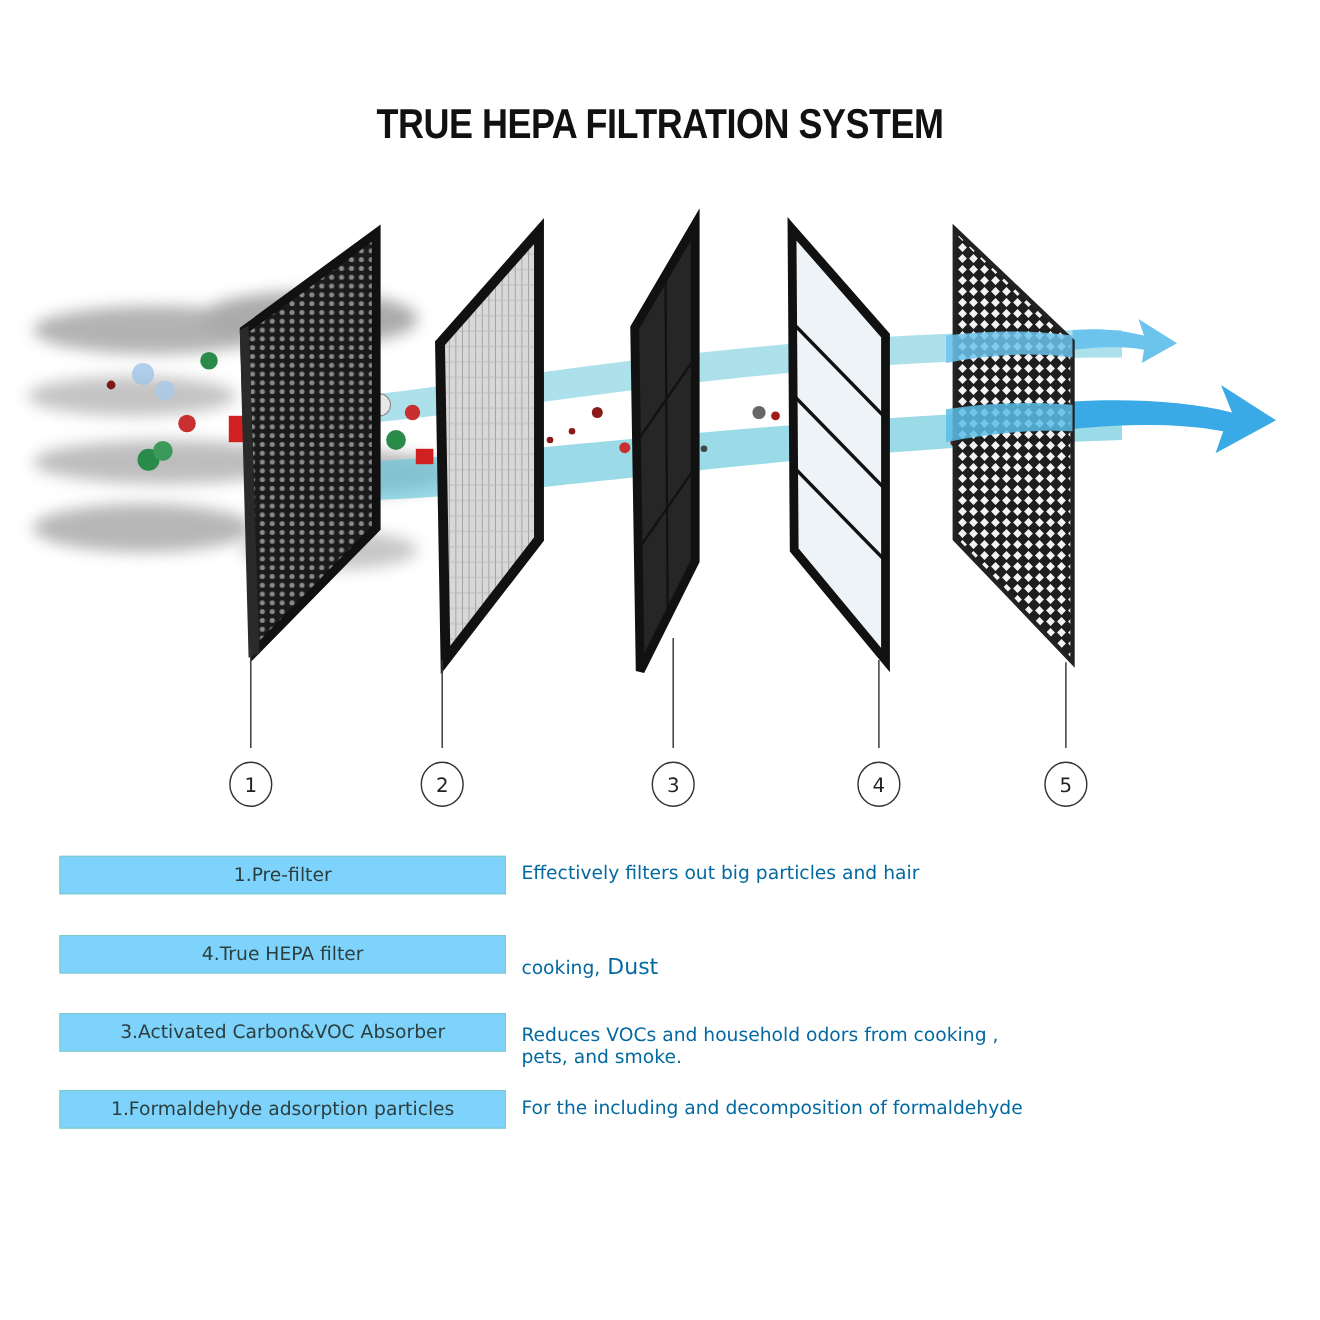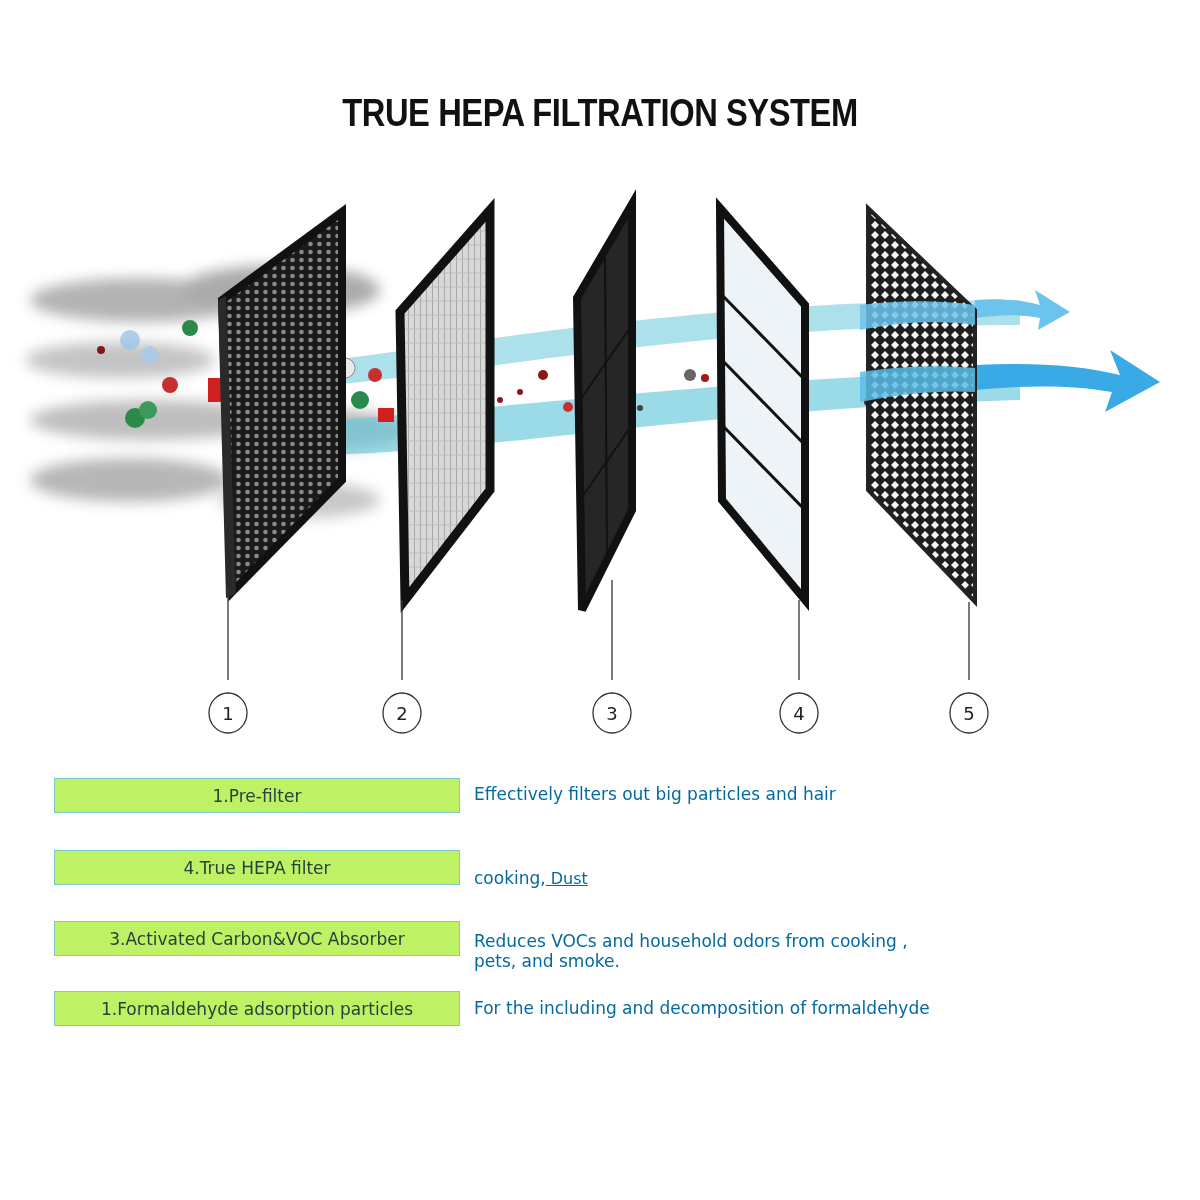--- a/index.html
+++ b/index.html
@@ -10,29 +10,29 @@
     position: absolute; left: 0; top: 92px; width: 1200px; text-align: center;
     font-family: "Liberation Sans", sans-serif; font-weight: 700; font-size: 38px;
     letter-spacing: -0.5px; color: #111; transform: scaleX(0.86); transform-origin: 600px 0;
   }
 
   #diagram { position: absolute; left: 0; top: 180px; width: 1200px; height: 570px; }
 
   .row { position: absolute; left: 54px; width: 1120px; }
   .label-bar {
     position: absolute; left: 0; width: 406px; height: 35px;
-    background: #bef264; border: 1px solid #7ccaca;
+    background: #7dd3fc; border: 1px solid #7ccaca;
     font-family: "DejaVu Sans", sans-serif; font-size: 17px; color: #2c3e3e;
     display: flex; align-items: center; justify-content: center; white-space: nowrap;
   }
   .desc {
     position: absolute; left: 420px; font-size: 17px; line-height: 20px; color: #0369a1;
     white-space: pre-line; width: 700px;
   }
-  .desc .small { font-size: 16px; text-decoration: underline; }
+  .desc .small { font-size: 20px; }
 </style>
 </head>
 <body>
 
 <div class="title">TRUE HEPA FILTRATION SYSTEM</div>
 
 <svg id="diagram" viewBox="0 180 1200 570" width="1200" height="570">
   <defs>
     <pattern id="honey" width="9" height="8" patternUnits="userSpaceOnUse">
       <rect width="9" height="8" fill="#1b1b1b"></rect>

